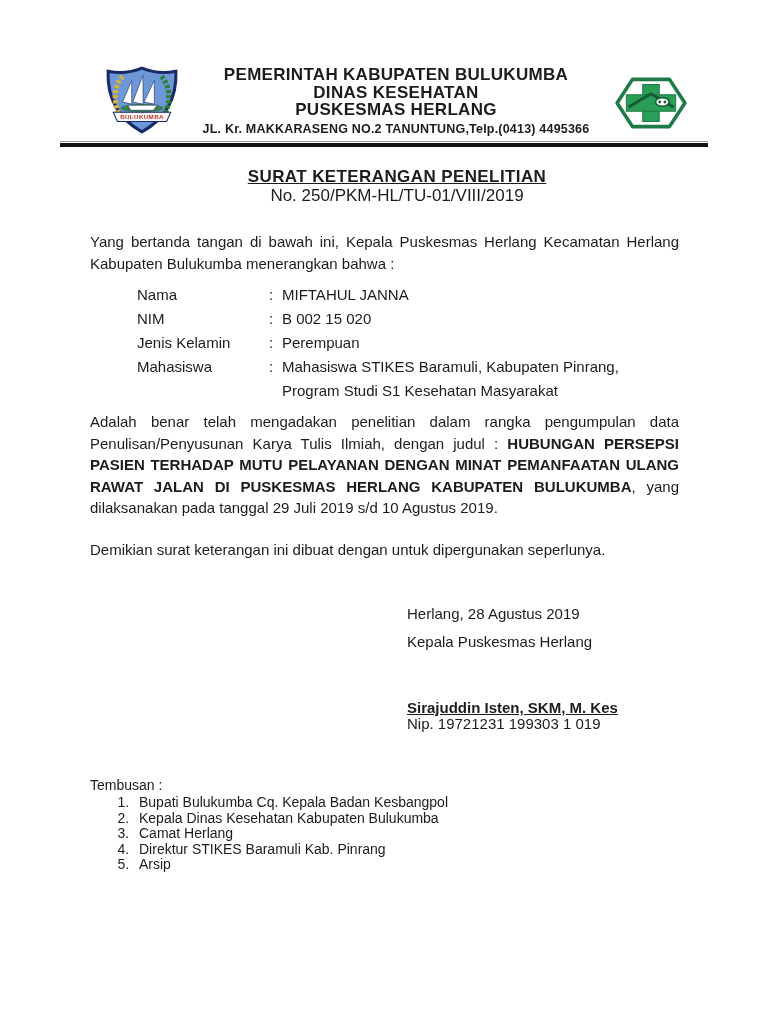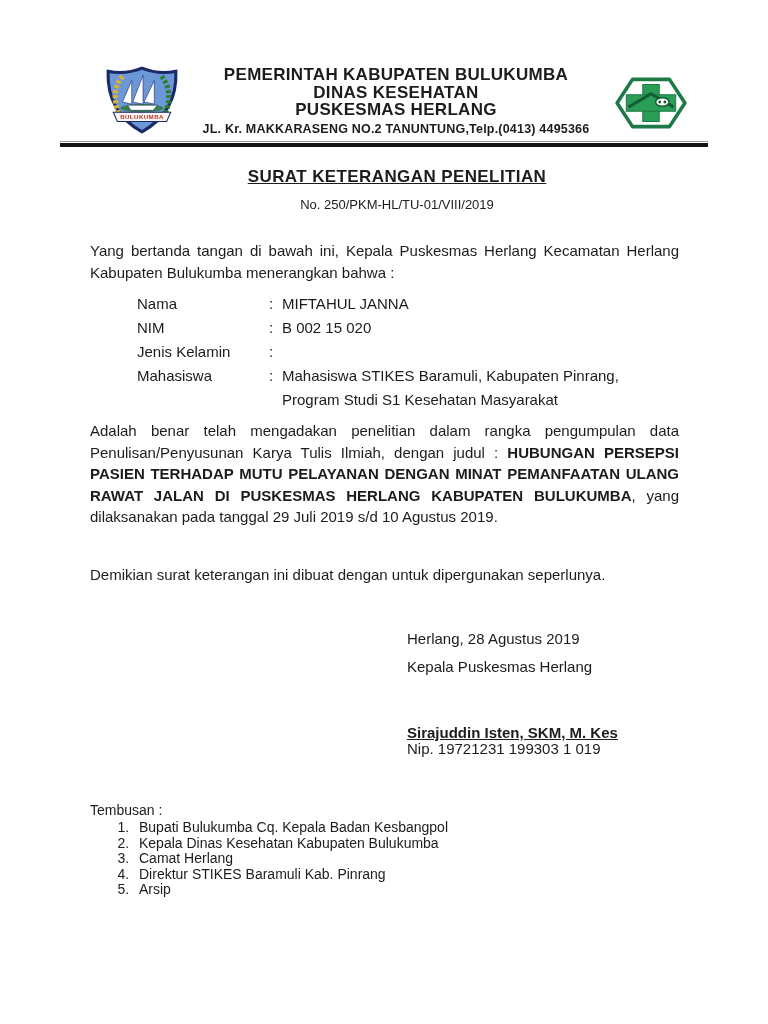--- a/index.html
+++ b/index.html
@@ -21,35 +21,35 @@
   .logo-right { position:absolute; right:80px; top:76px; width:74px; height:54px; }
 
   .rule { margin:0 60px; }
   .rule-thin  { height:1px; background:#9a9a9a; }
   .rule-gap   { height:1px; background:#fff; }
   .rule-thick { height:4px; background:var(--rule-black,#141414); }
 
   
   .title-block { text-align:center; margin:20px 60px 0 86px; }
   .doc-title { font-size:17px; font-weight:bold; text-decoration:underline; line-height:20px; letter-spacing:.4px; }
-  .doc-number { font-size:13px; line-height:18px; margin-top:9px; }
+  .doc-number { font-size:17px; line-height:18px; margin-top:0; }
 
   
   .content { margin:0 89px 0 90px; font-size:15px; }
   .para { margin:0; line-height:21.5px; }
   .justify { text-align:justify; }
   .opening { margin-top:26px; }
   .b { font-weight:bold; }
 
   .fields { margin:9px 0 0 47px; }
   .frow { display:grid; grid-template-columns:132px 13px 1fr; line-height:24px; }
   .fvalue2 { white-space:pre; }
 
   .statement { margin-top:8px; }
-  .closing { margin-top:36px; }
+  .closing { margin-top:20px; }
 
   .sig { margin-top:40px; margin-left:317px; }
   .sig-line { line-height:28px; }
   .sig-name { margin-top:44px; font-weight:bold; text-decoration:underline; line-height:16px; }
   .sig-nip { line-height:16px; }
 
   .cc { margin-top:46px; font-size:14px; }
   .cc-label { line-height:14px; }
   .cc ol { margin:3px 0 0 0; padding-left:43px; line-height:15.5px; }
   .cc li { padding-left:6px; }
@@ -129,20 +129,21 @@
         <div>MIFTAHUL JANNA</div>
       </div>
       <div class="frow">
         <div>NIM</div>
         <div>:</div>
         <div>B 002 15 020</div>
       </div>
       <div class="frow">
         <div>Jenis Kelamin</div>
         <div>:</div>
+        <div>Perempuan</div>
       </div>
       <div class="frow">
         <div>Mahasiswa</div>
         <div>:</div>
         <div>Mahasiswa STIKES Baramuli, Kabupaten Pinrang,</div>
       </div>
       <div class="frow">
         <div></div>
         <div></div>
         <div class="fvalue2">Program Studi S1 Kesehatan Masyarakat</div>

